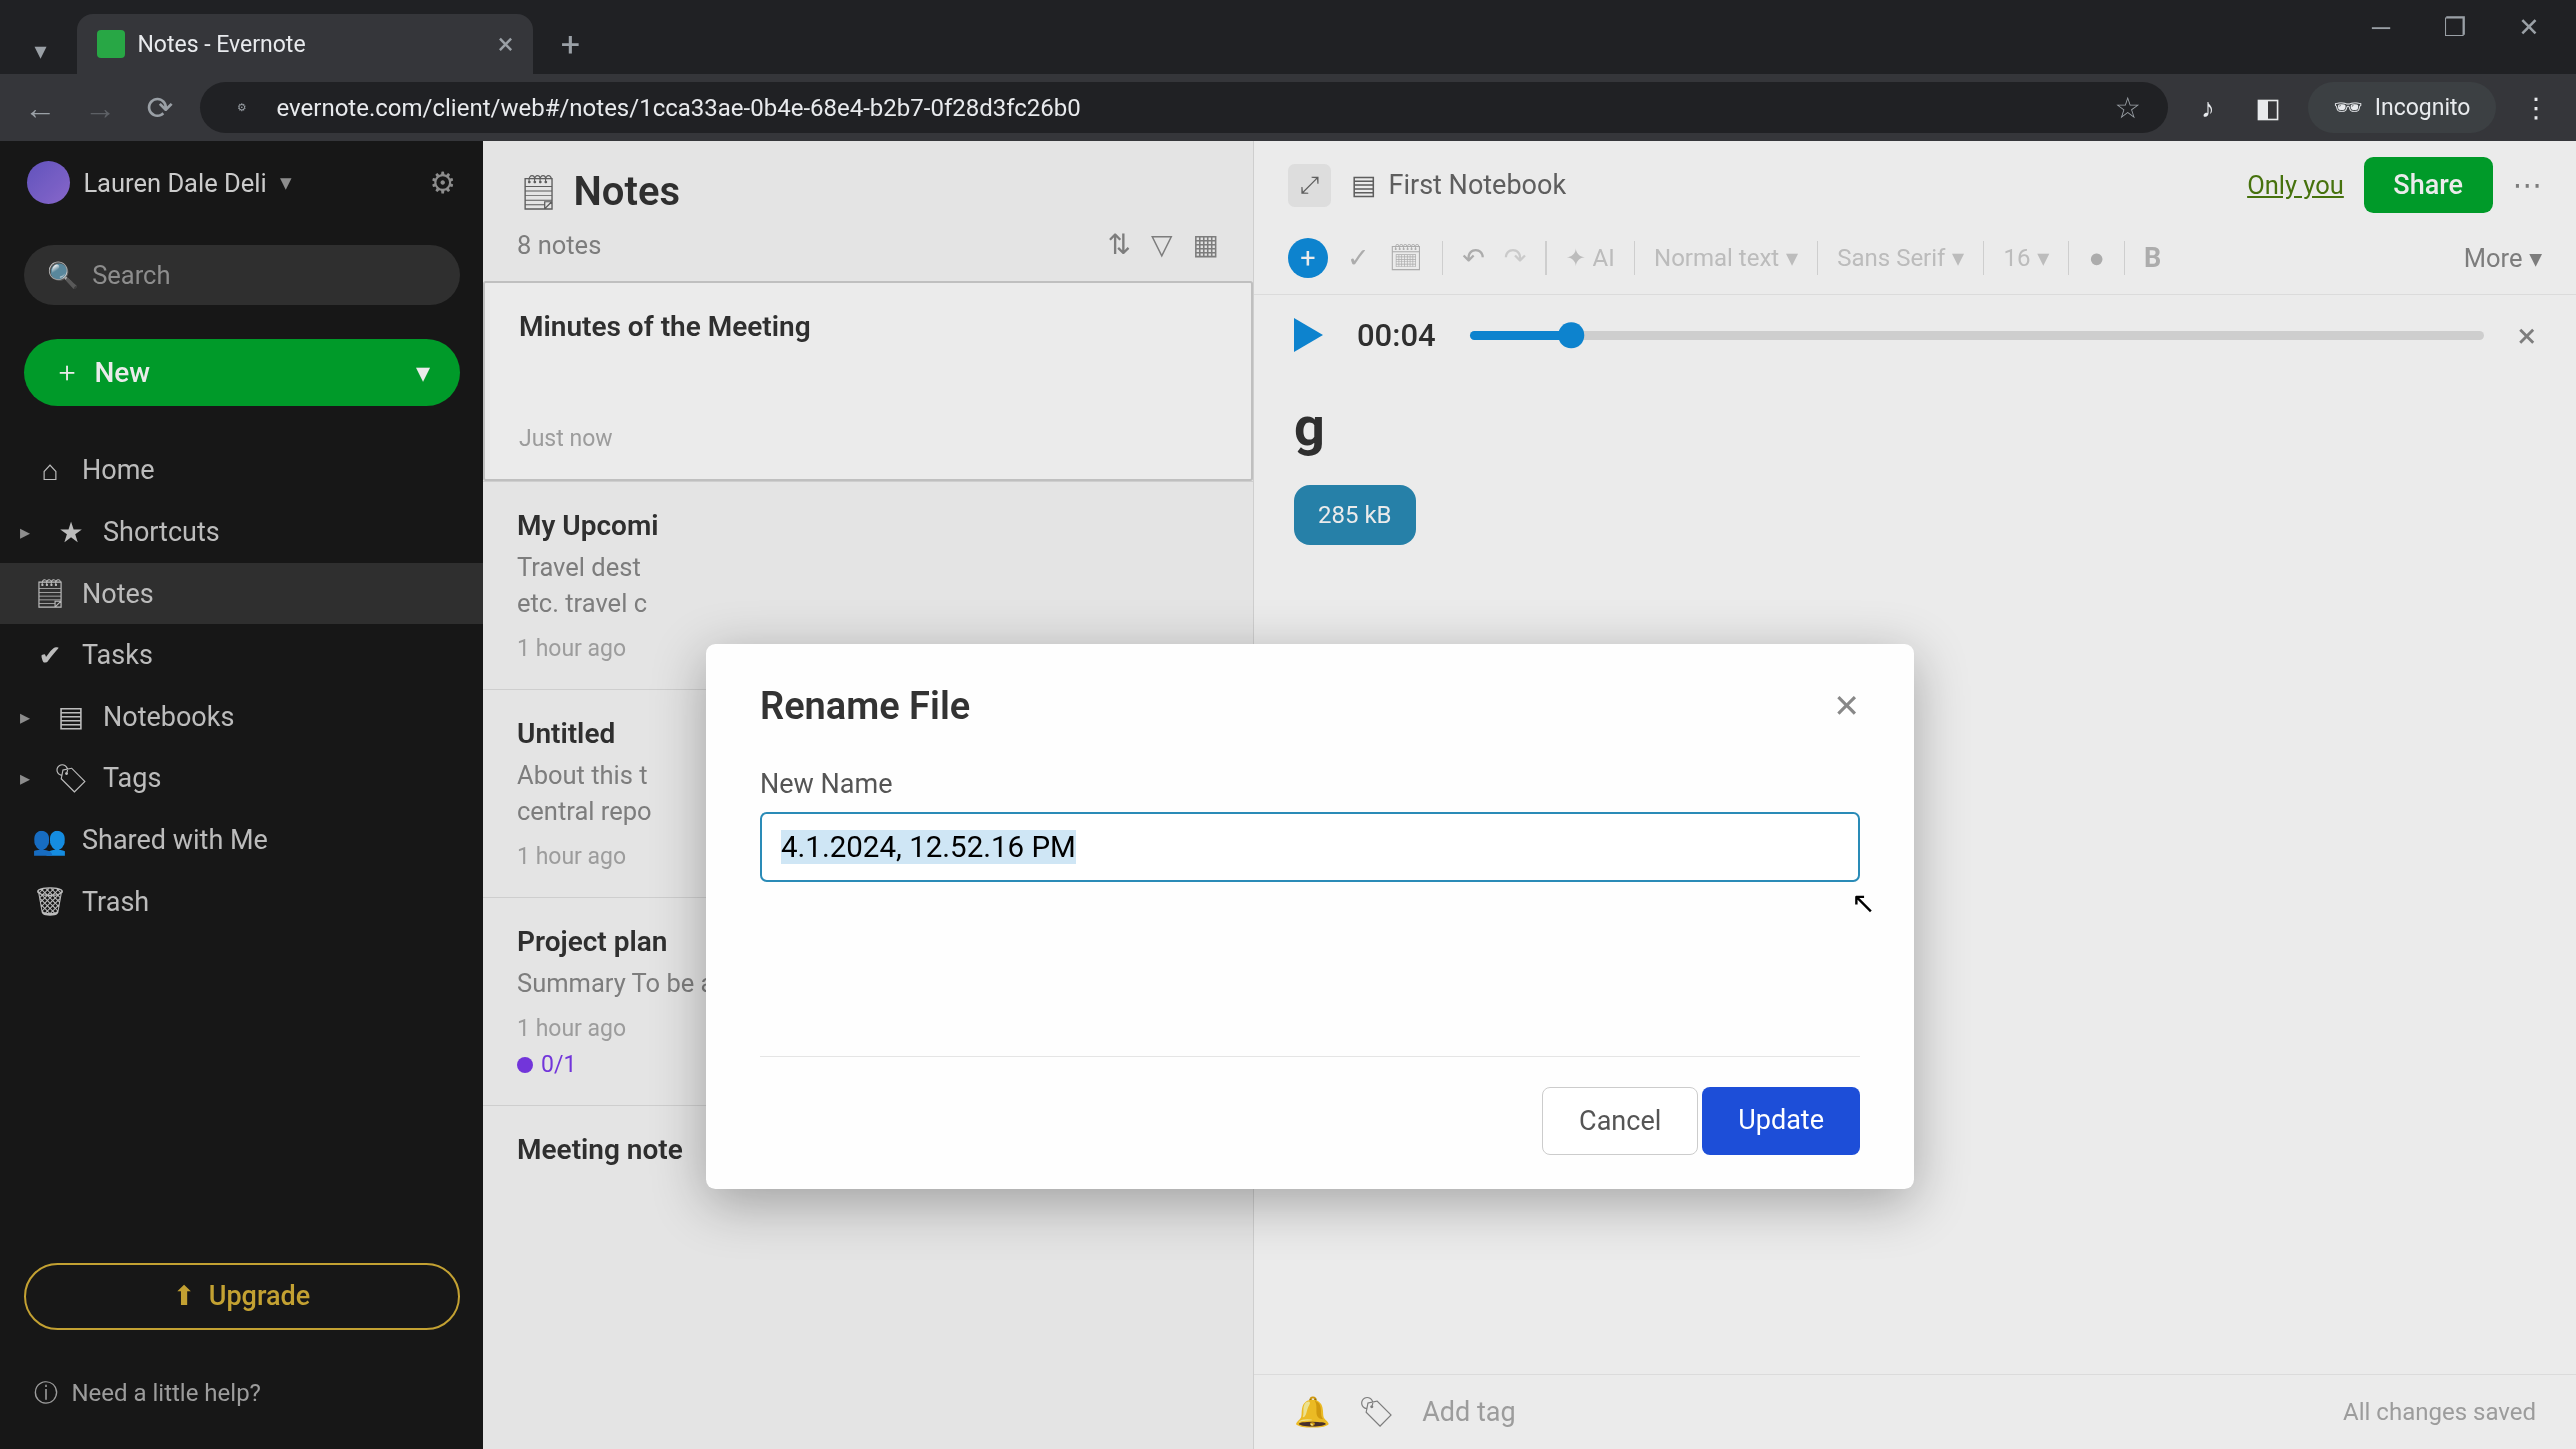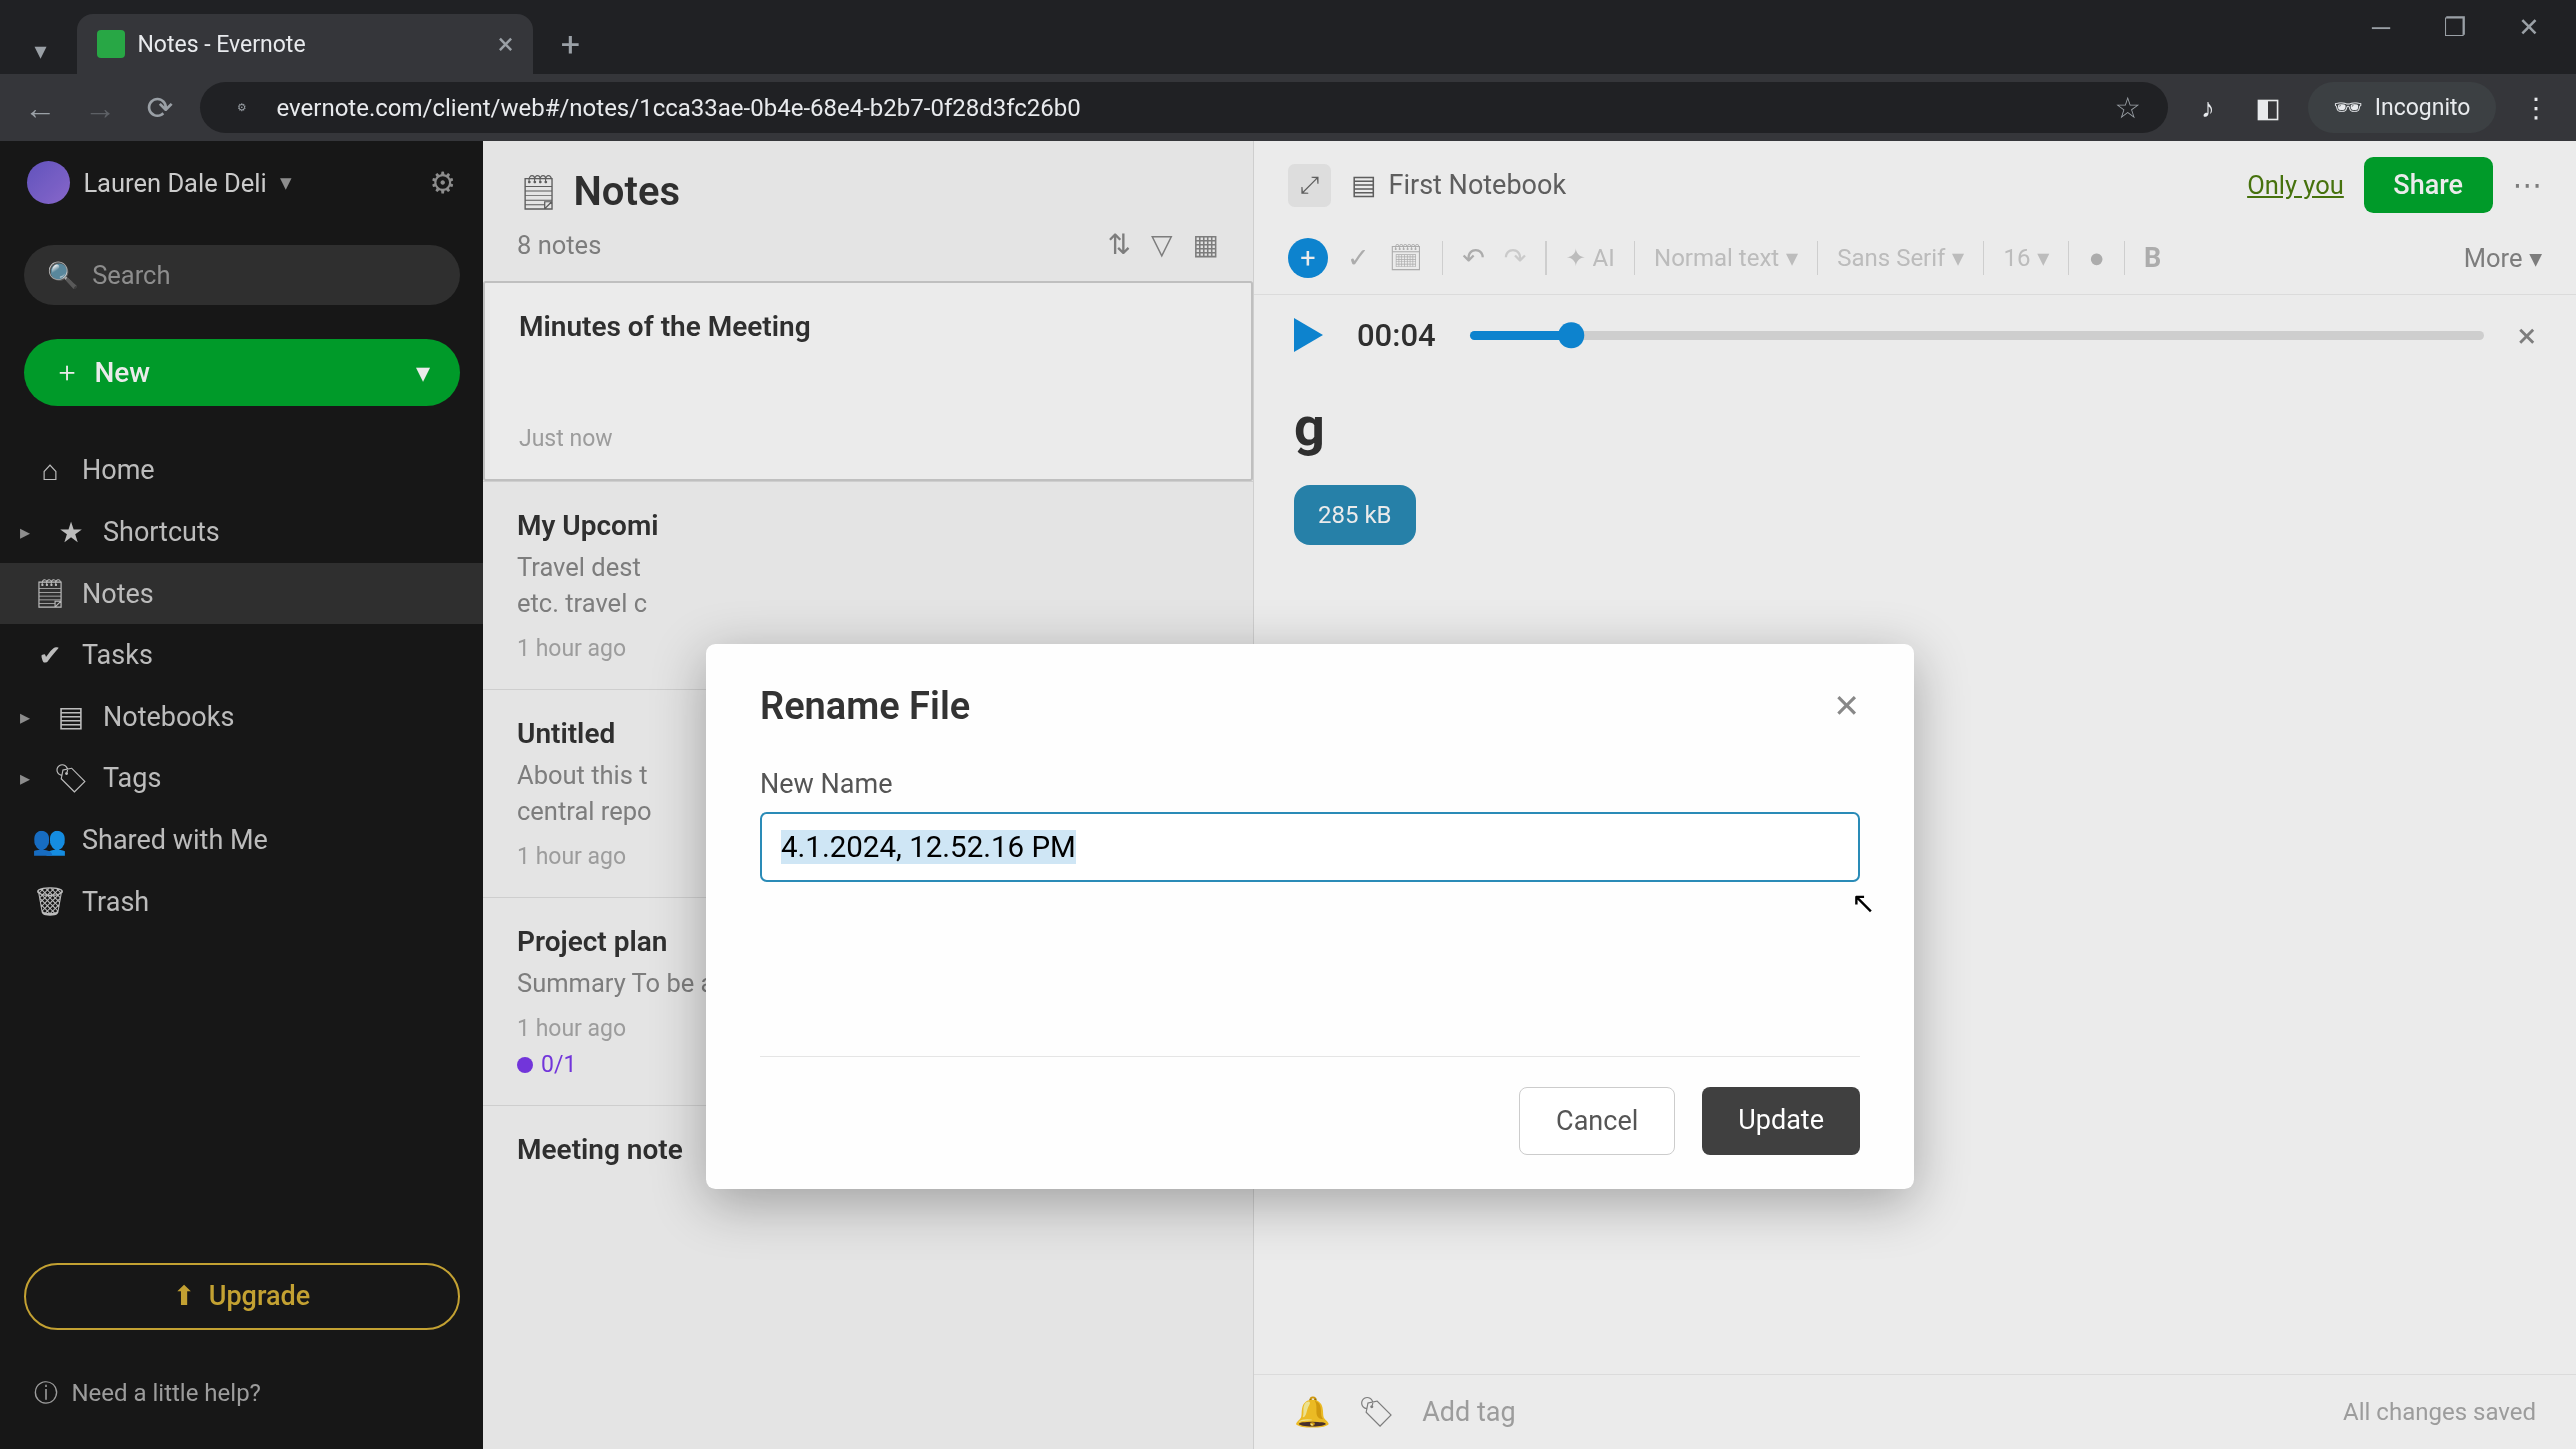--- a/index.html
+++ b/index.html
@@ -104,23 +104,23 @@
     
     .modal-backdrop { position: absolute; inset: 0; display: flex; align-items: flex-start; justify-content: center; z-index: 10; margin-left: 44px; }
     .modal { margin-top: 503px; width: 1208px; background: #fefefe; border-radius: 9.4px; box-shadow: 0 13.4px 54px rgba(0,0,0,0.3); padding: 40px 54px 34px; display: flex; flex-direction: column; }
     .modal-header { display: flex; align-items: center; margin-bottom: 40px; }
     .modal-title { font-size: 38px; font-weight: 600; color: #333; }
     .modal-close { margin-left: auto; font-size: 32px; color: #888; }
     .modal-label { font-size: 27px; color: #555; margin-bottom: 12px; }
     .modal-input { width: 100%; height: 70px; border: 2px solid #2a8bb7; border-radius: 6.7px; padding: 0 19px; font-size: 29.5px; background: #fff; }
     .modal-input .sel { background: #cfe6f5; }
     .modal-sp { height: 174px; }
-    .modal-footer { border-top: 1.3px solid #e5e5e5; padding-top: 29.5px; display: flex; justify-content: flex-end; gap: 27px; }
+    .modal-footer { border-top: 1.3px solid #e5e5e5; padding-top: 29.5px; display: flex; justify-content: flex-end; gap: 4px; }
     .btn-cancel { background: #fff; border: 1.3px solid #ccc; border-radius: 8px; padding: 17.4px 36px; font-size: 27px; color: #555; }
-    .btn-update { background: #404040; border-radius: 8px; padding: 17.4px 36px; font-size: 27px; color: #fff; }
+    .btn-update { background: #1d4ed8; border-radius: 8px; padding: 17.4px 36px; font-size: 27px; color: #fff; }
     
     .cursor { position: absolute; left: 1851px; top: 745px; z-index: 20; font-size: 29.5px; color: #000; }
   </style>
 </head>
 <body>
 
 <div class="chrome-window">
   <div class="titlebar">
     <div class="tab-area">
       <div class="tab-search-btn">

